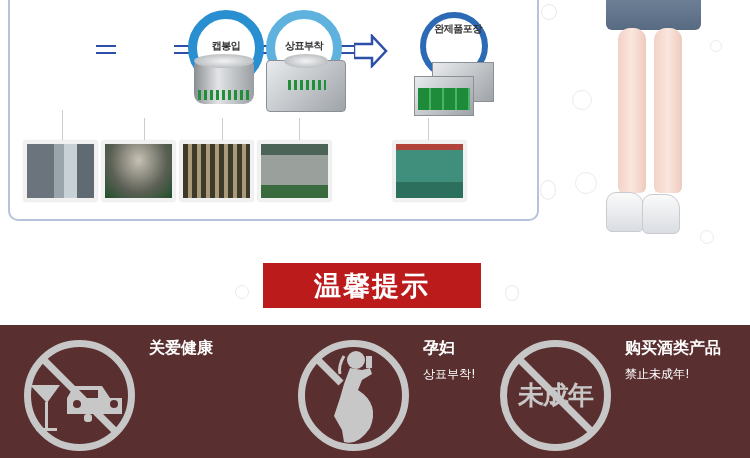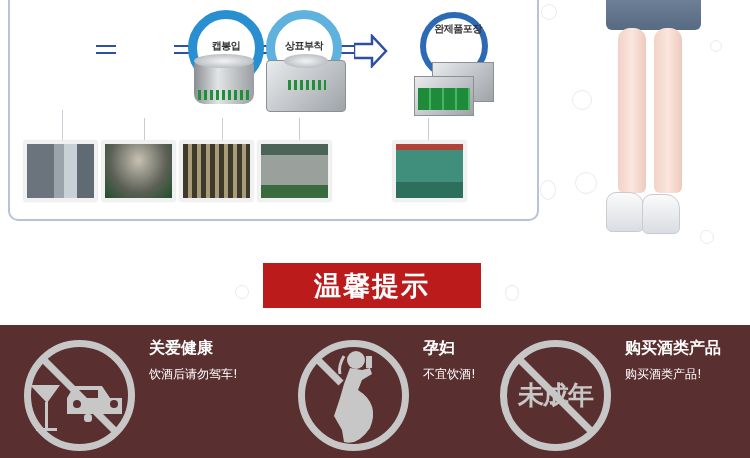--- a/index.html
+++ b/index.html
@@ -141,48 +141,47 @@
           <path d="M45 74 L45 60 L52 48 L80 48 L88 60 L100 60 L100 76 L45 76 Z" fill="#c7c7c7"></path>
           <rect x="56" y="52" width="20" height="8" fill="#5a2f2f"></rect>
           <circle cx="55" cy="66" r="4" fill="#5a2f2f"></circle>
           <circle cx="92" cy="66" r="4" fill="#5a2f2f"></circle>
           <rect x="62" y="76" width="8" height="8" rx="3" fill="#c7c7c7"></rect>
           <line x1="22" y1="22" x2="93" y2="93" stroke="#c7c7c7" stroke-width="7"></line>
         </svg>
       </div>
       <div class="warn-text">
         <div class="warn-title">关爱健康</div>
-        <div class="warn-sub">饮酒后请勿驾车!</div>
       </div>
     </div>
 
     <div class="warn" style="left:296px;">
       <div class="warn-icon">
         <svg width="115" height="115" viewBox="0 0 115 115">
           <circle cx="57.5" cy="57.5" r="52" fill="none" stroke="#c7c7c7" stroke-width="7"></circle>
           <line x1="22" y1="22" x2="45" y2="45" stroke="#c7c7c7" stroke-width="7"></line>
           <circle cx="60" cy="22" r="9" fill="#c7c7c7"></circle>
           <path d="M48 18 Q42 28 44 36" stroke="#c7c7c7" stroke-width="3" fill="none"></path>
           <rect x="70" y="18" width="6" height="12" fill="#c7c7c7"></rect>
           <path d="M54 30 L66 32 L74 30 L76 36 L66 42 L62 52 Q84 66 74 90 Q62 108 48 104 L46 92 L38 78 L44 60 L48 46 Z" fill="#c7c7c7"></path>
         </svg>
       </div>
       <div class="warn-text">
         <div class="warn-title">孕妇</div>
-        <div class="warn-sub">不宜饮酒!</div>
+        <div class="warn-sub">상표부착!</div>
       </div>
     </div>
 
     <div class="warn" style="left:498px;">
       <div class="warn-icon">
         <svg width="115" height="115" viewBox="0 0 115 115">
           <circle cx="57.5" cy="57.5" r="52" fill="none" stroke="#c7c7c7" stroke-width="7"></circle>
           <line x1="22" y1="22" x2="93" y2="93" stroke="#c7c7c7" stroke-width="7"></line>
         </svg>
         <div style="position:absolute;left:0;top:40px;width:115px;text-align:center;color:#c7c7c7;font-weight:bold;font-size:26px;letter-spacing:-1px;">未成年</div>
       </div>
       <div class="warn-text">
         <div class="warn-title">购买酒类产品</div>
-        <div class="warn-sub">购买酒类产品!</div>
+        <div class="warn-sub">禁止未成年!</div>
       </div>
     </div>
   </div>
 </div>
 
 </body></html>

